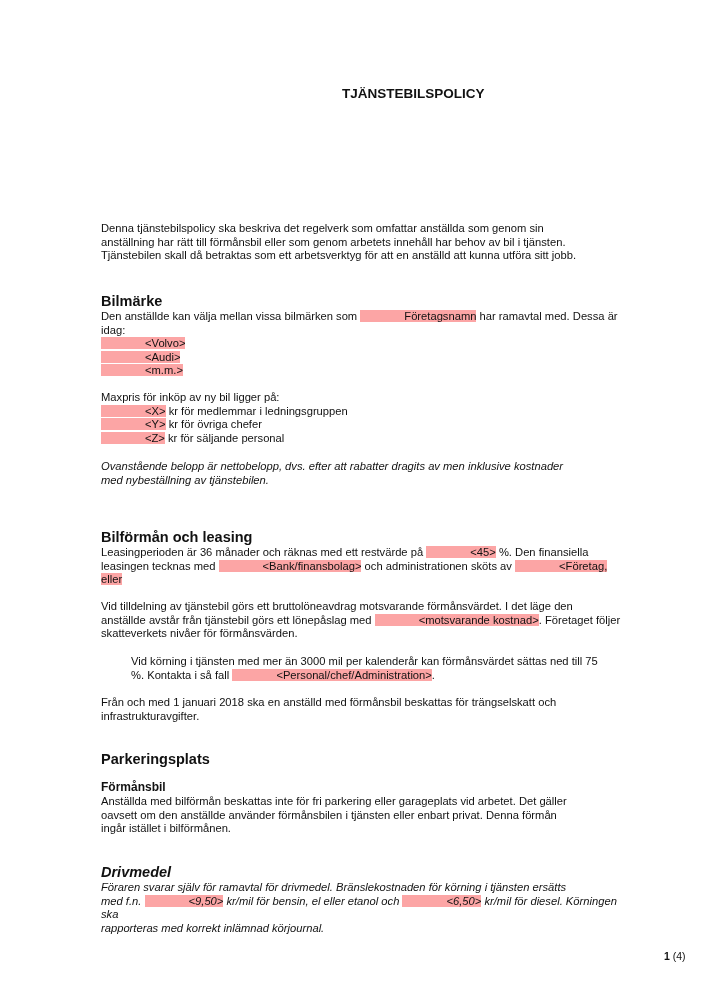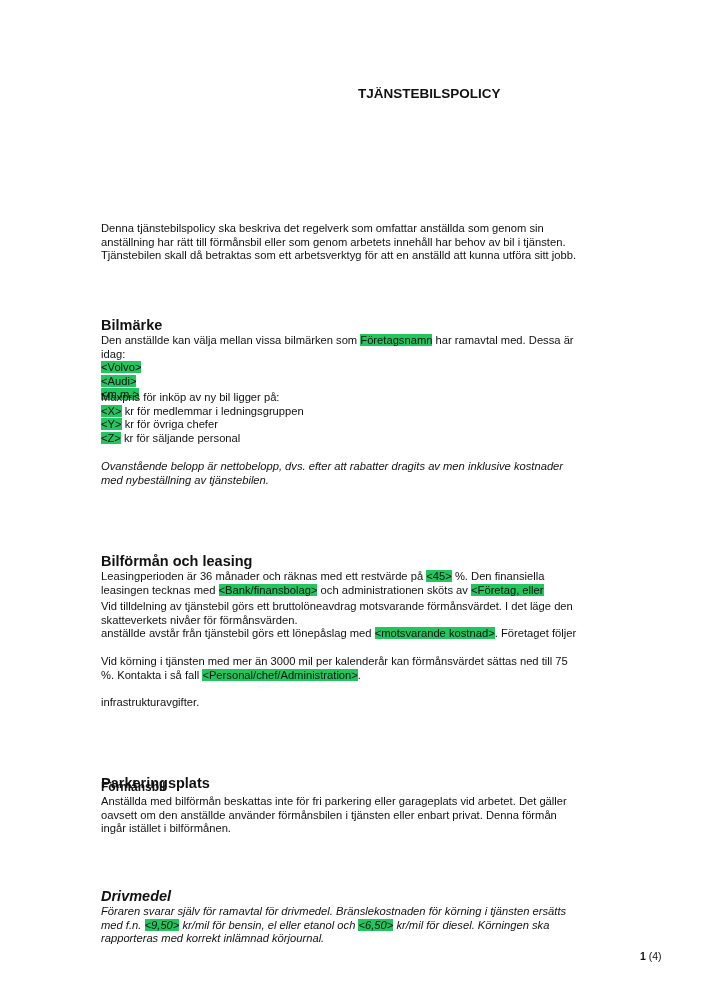--- a/index.html
+++ b/index.html
@@ -1,24 +1,24 @@
 <!DOCTYPE html>
 <html><head>
 <meta charset="utf-8">
 <style>
   html, body { margin: 0; padding: 0; background: #ffffff; }
   body { width: 707px; height: 1000px; position: relative; overflow: hidden;
          font-family: "Liberation Sans", sans-serif; color: #111; }
   .page { position: absolute; left: 0; top: 0; width: 707px; height: 1000px; background: #fff; }
-  .title { position: absolute; left: 342px; top: 86px; font-size: 13.5px; font-weight: bold; letter-spacing: 0px; margin-left: 16px; }
+  .title { position: absolute; left: 342px; top: 86px; font-size: 13.5px; font-weight: bold; letter-spacing: 0px; }
   .block { position: absolute; left: 101px; width: 520px; font-size: 11.2px; line-height: 13.6px; }
-  .h1 { font-size: 14.5px; font-weight: bold; line-height: 17px; margin-top: 24px; }
+  .h1 { font-size: 14.5px; font-weight: bold; line-height: 17px; }
   .h2 { font-size: 12px; font-weight: bold; line-height: 15px; }
-  .hl { background: #22c55e; }
-  .footer { position: absolute; left: 640px; top: 950px; font-size: 10.5px; }
+  .hl { background: #fca5a5; padding-left: 44px; }
+  .footer { position: absolute; left: 664px; top: 950px; font-size: 10.5px; }
   .footer b { font-weight: bold; }
   p { margin: 0; }
 </style>
 </head>
 <body>
 
 <div class="page">
 
   <div class="title">TJÄNSTEBILSPOLICY</div>
 
@@ -50,30 +50,31 @@
   </div>
 
   <div class="block" style="top:529px;">
     <div class="h1">Bilförmån och leasing</div>
     <p><span>Leasingperioden är 36 månader och räknas med ett restvärde på </span><span class="hl">&lt;45&gt;</span><span> %. Den finansiella</span></p>
     <p><span>leasingen tecknas med </span><span class="hl">&lt;Bank/finansbolag&gt;</span><span> och administrationen sköts av </span><span class="hl">&lt;Företag, eller</span></p>
   </div>
 
   <div class="block" style="top:600px;">
     <p>Vid tilldelning av tjänstebil görs ett bruttolöneavdrag motsvarande förmånsvärdet. I det läge den</p>
+    <p><span>anställde avstår från tjänstebil görs ett lönepåslag med </span><span class="hl">&lt;motsvarande kostnad&gt;</span><span>. Företaget följer</span></p>
     <p>skatteverkets nivåer för förmånsvärden.</p>
-    <p><span>anställde avstår från tjänstebil görs ett lönepåslag med </span><span class="hl">&lt;motsvarande kostnad&gt;</span><span>. Företaget följer</span></p>
   </div>
 
-  <div class="block" style="top:655px;">
+  <div class="block" style="top:655px;margin-left:30px;">
     <p>Vid körning i tjänsten med mer än 3000 mil per kalenderår kan förmånsvärdet sättas ned till 75</p>
     <p><span>%. Kontakta i så fall </span><span class="hl">&lt;Personal/chef/Administration&gt;</span><span>.</span></p>
   </div>
 
   <div class="block" style="top:696px;">
+    <p>Från och med 1 januari 2018 ska en anställd med förmånsbil beskattas för trängselskatt och</p>
     <p>infrastrukturavgifter.</p>
   </div>
 
   <div class="block" style="top:751px;">
     <div class="h1">Parkeringsplats</div>
   </div>
   <div class="block" style="top:780px;">
     <div class="h2">Förmånsbil</div>
     <p>Anställda med bilförmån beskattas inte för fri parkering eller garageplats vid arbetet. Det gäller</p>
     <p>oavsett om den anställde använder förmånsbilen i tjänsten eller enbart privat. Denna förmån</p>

